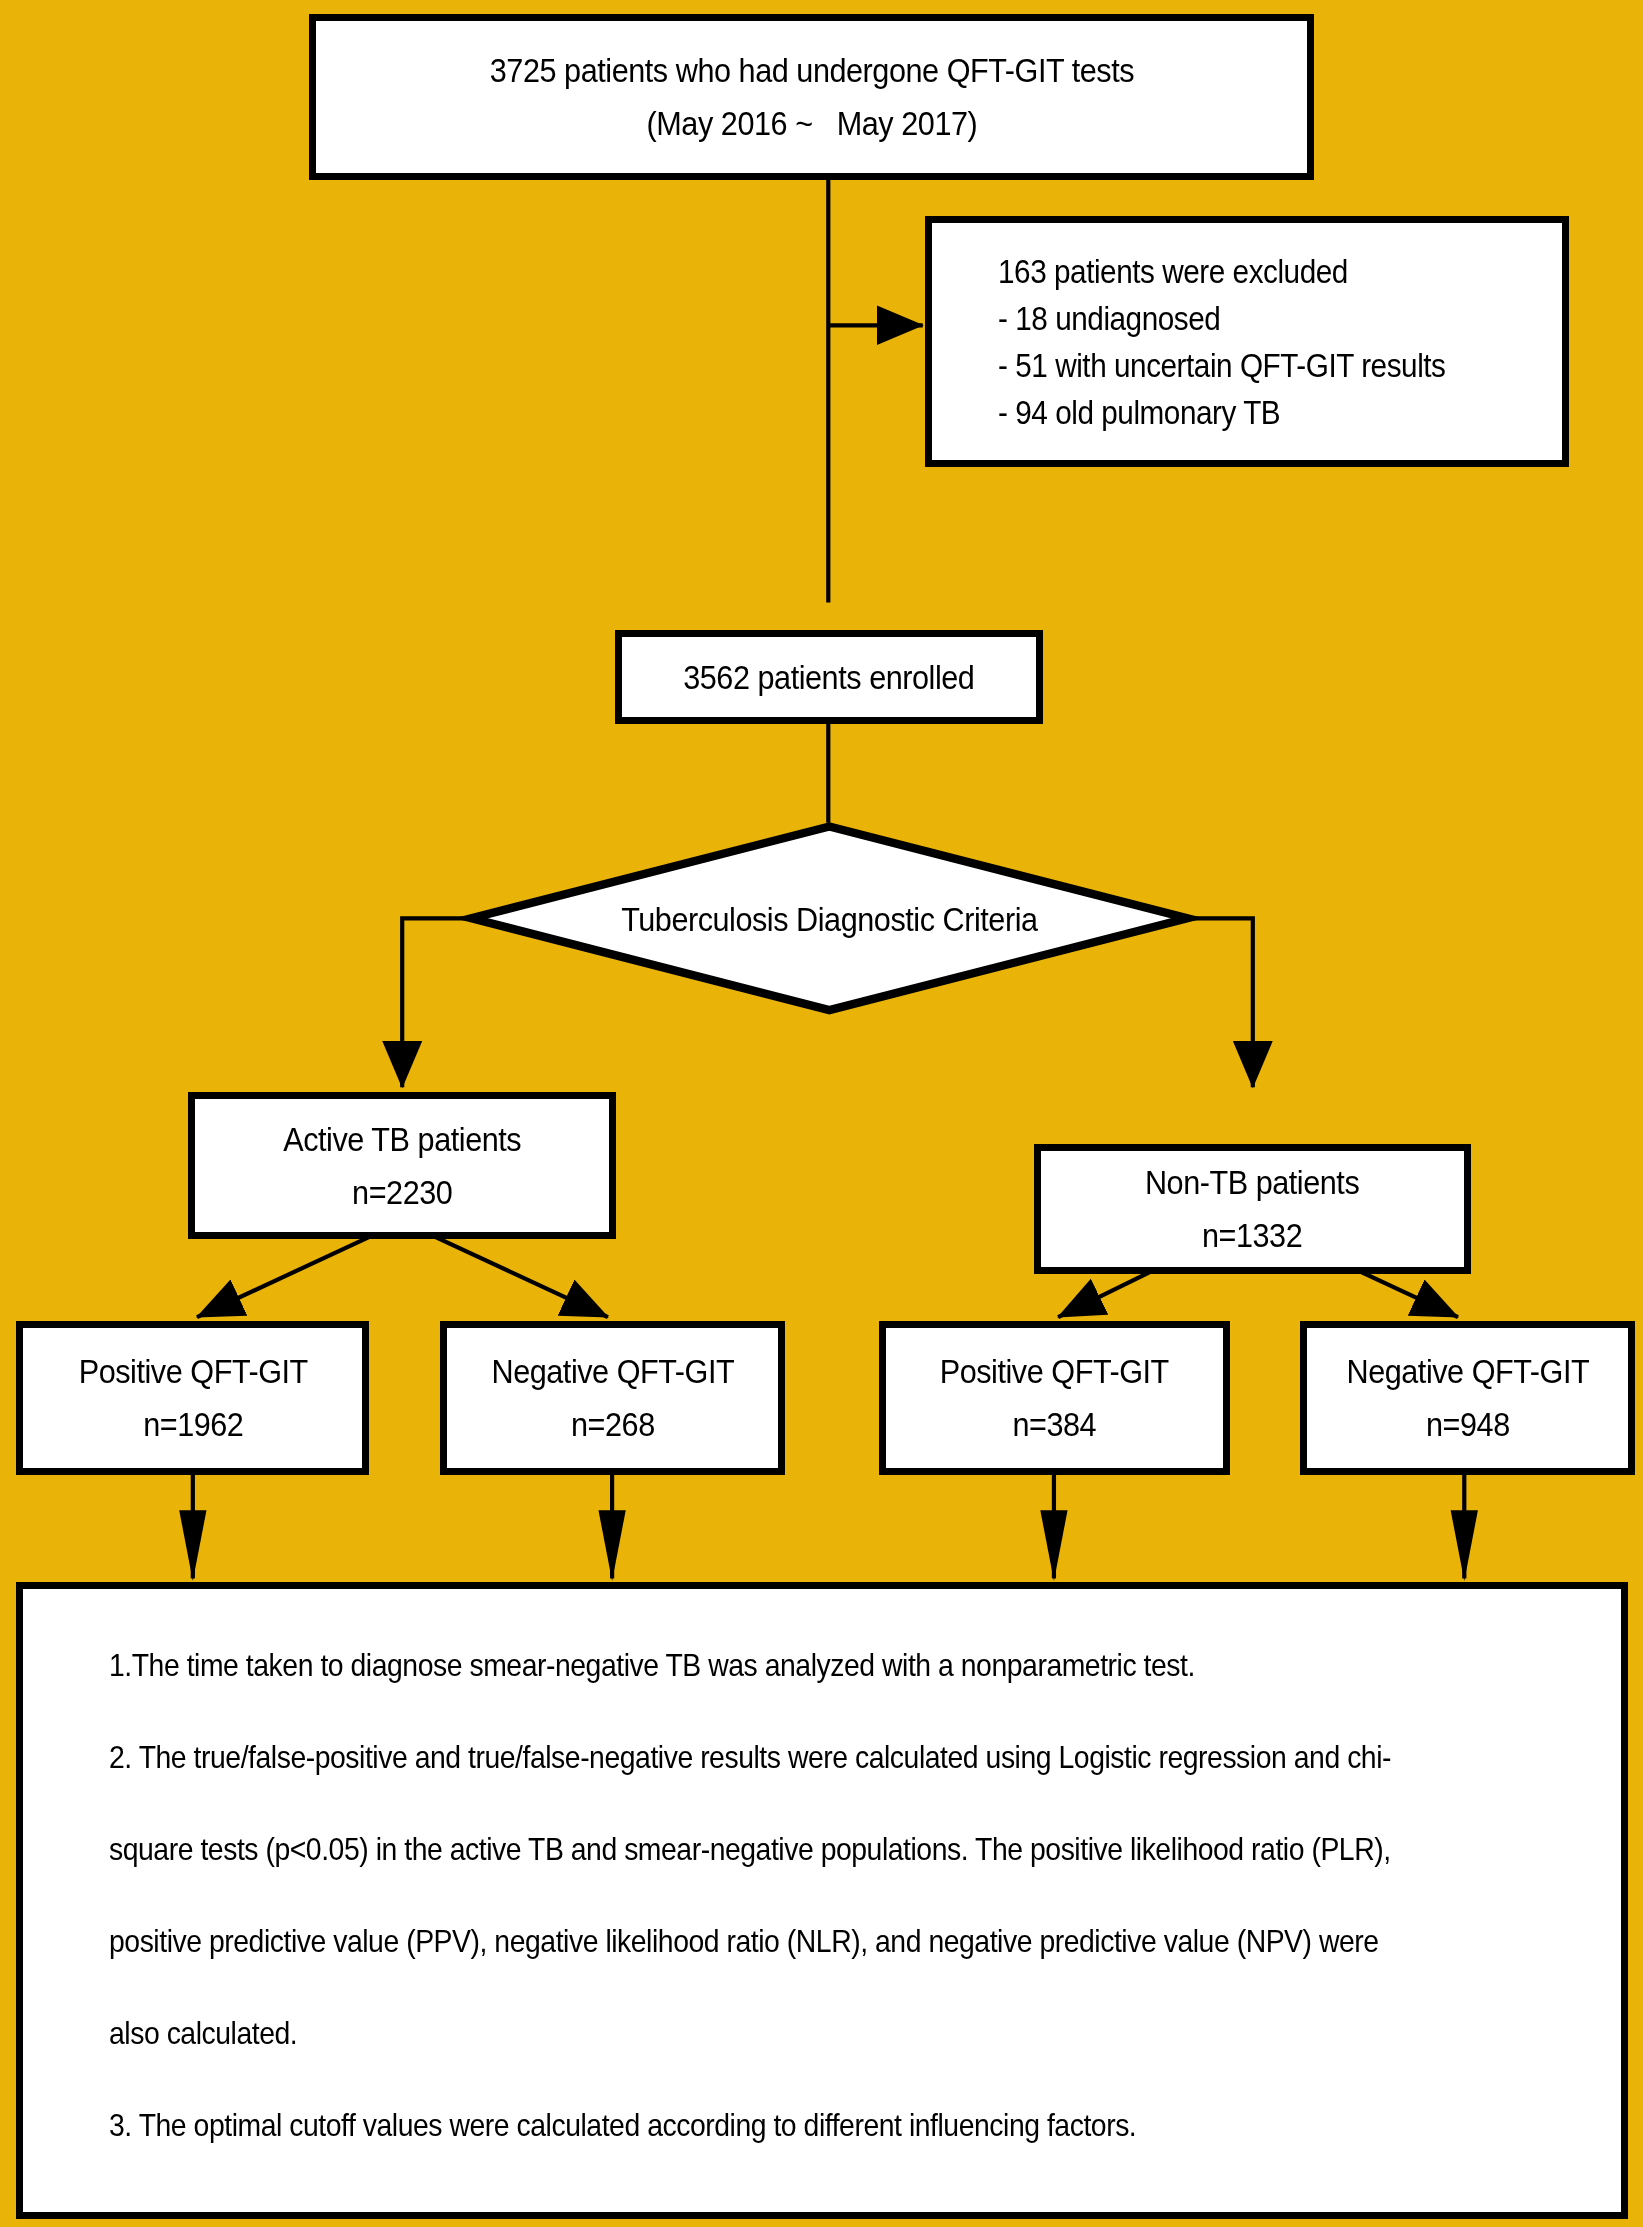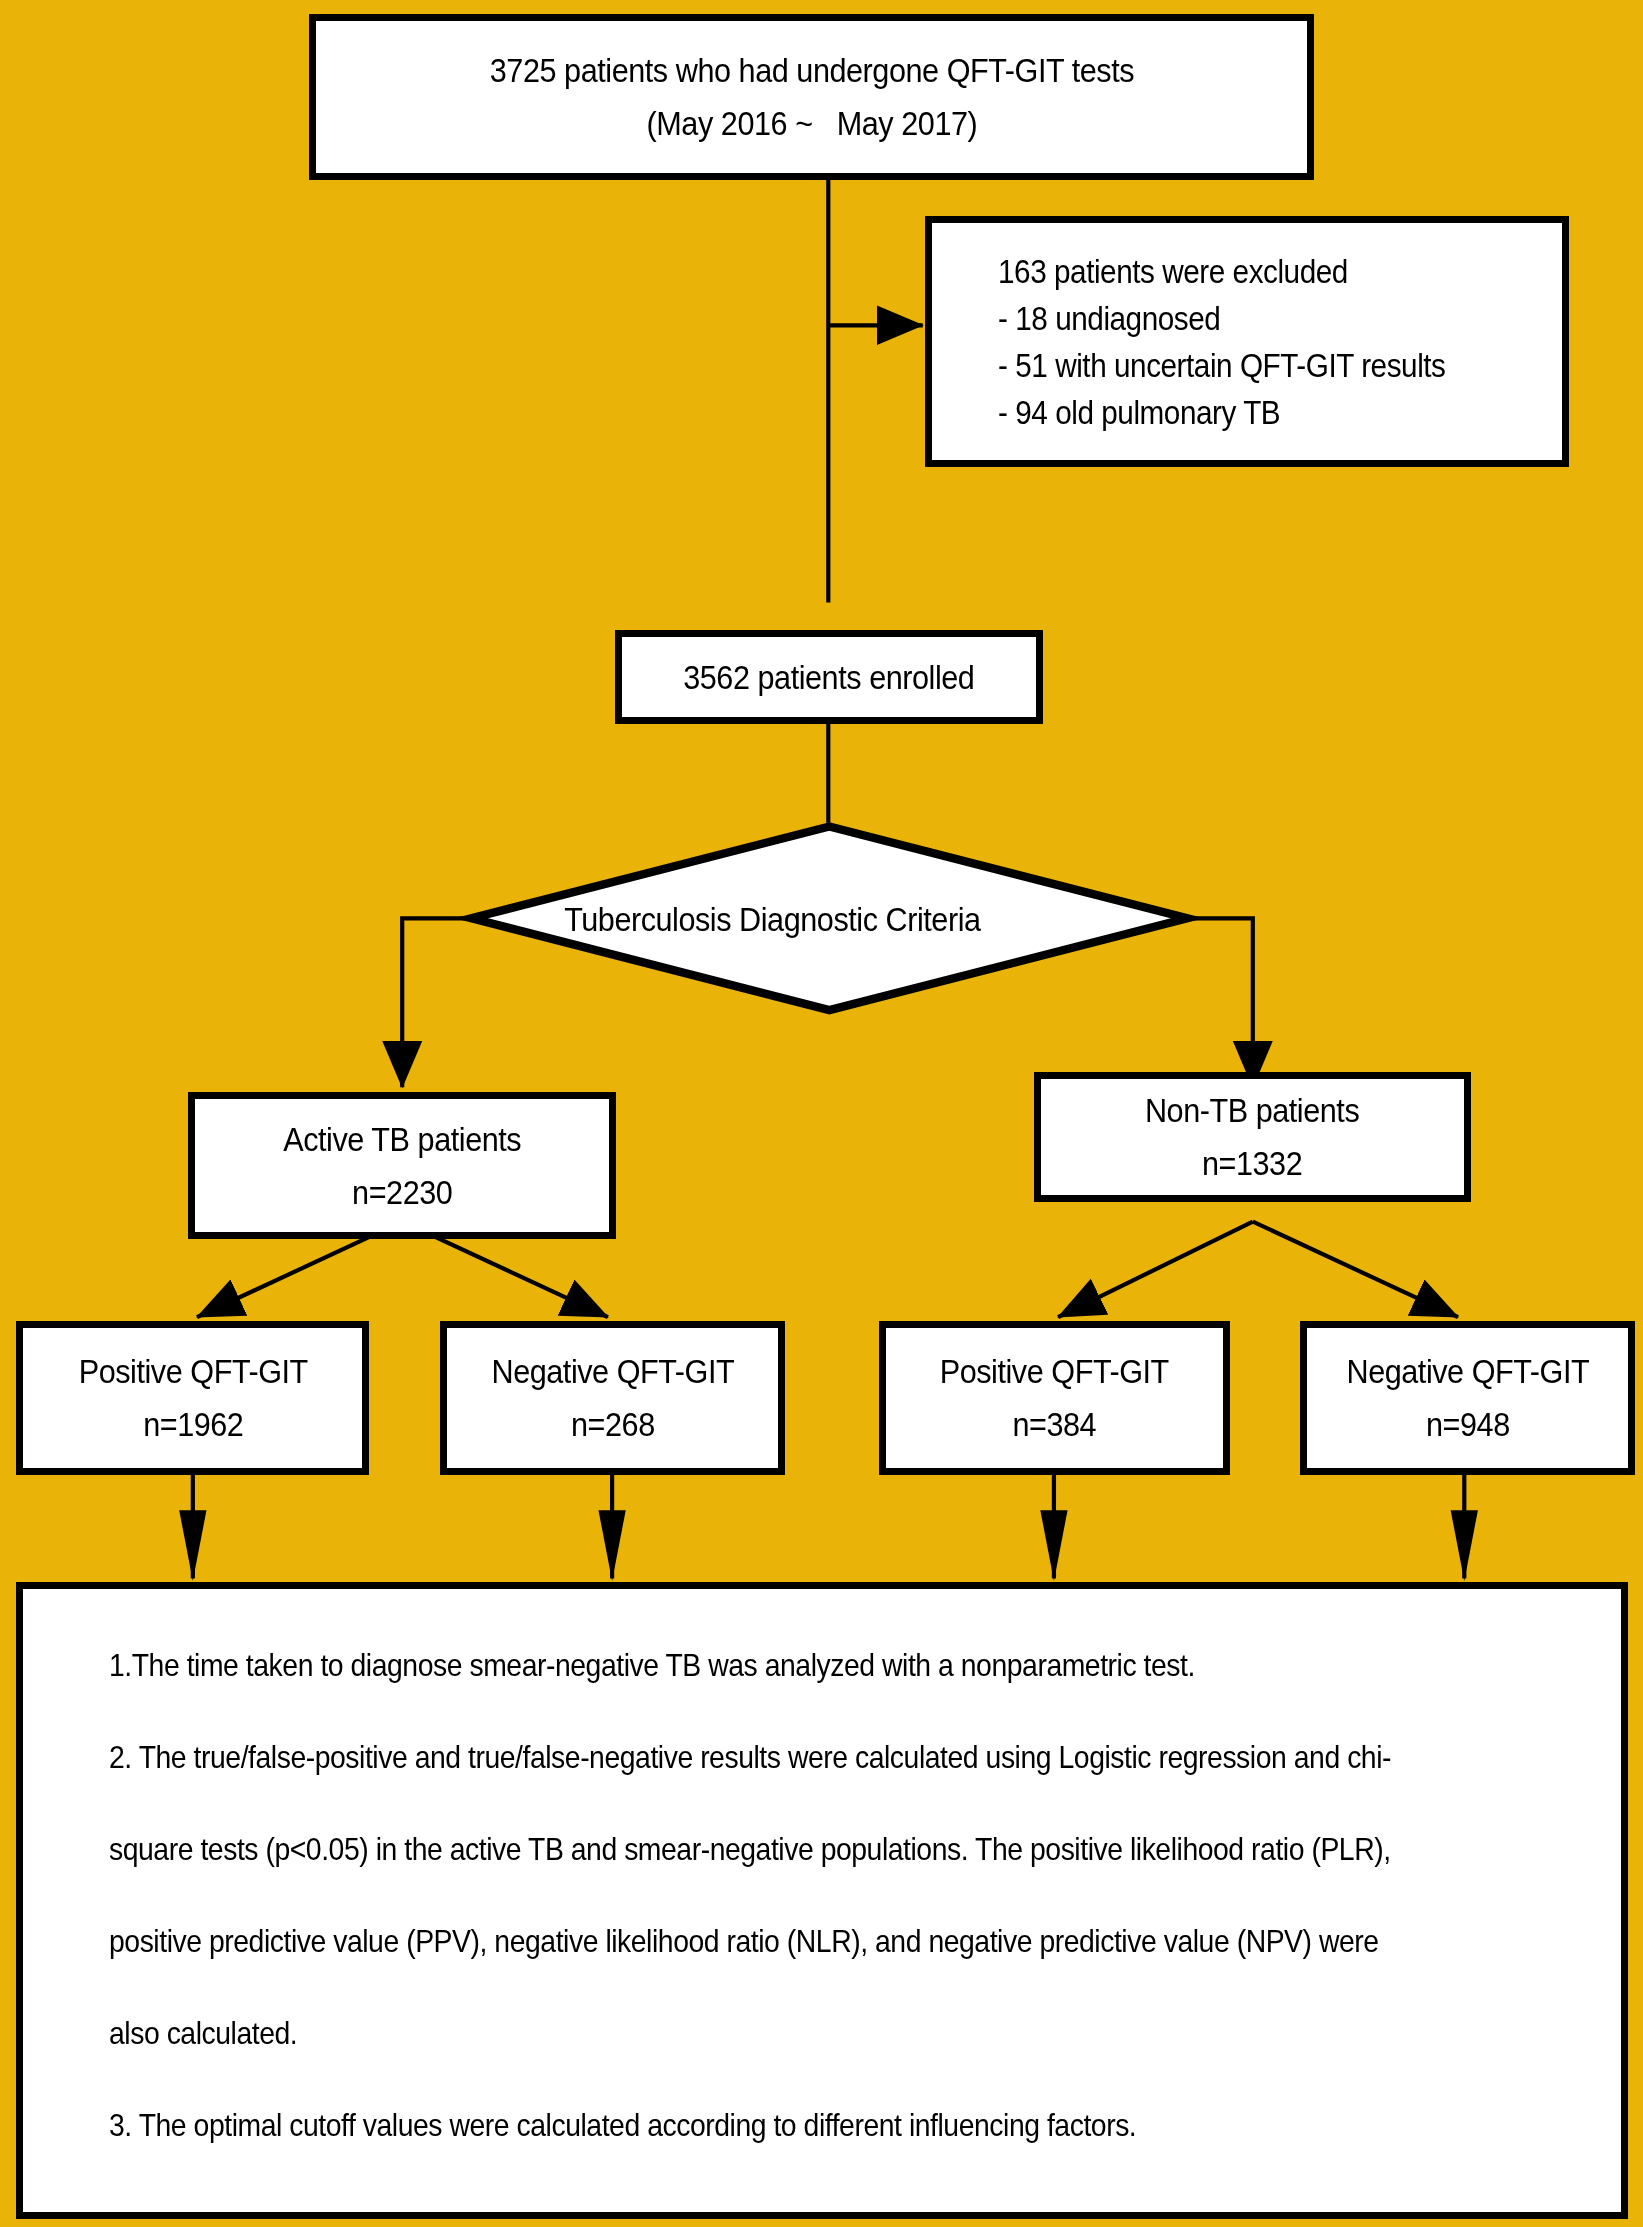--- a/index.html
+++ b/index.html
@@ -50,21 +50,21 @@
   .note-ln {
     font-size: 31.5px;
     line-height: 92px;
     letter-spacing: -0.5px;
     white-space: pre;
   }
   .diamond-label {
     position: absolute;
     display: flex;
     align-items: center;
-    justify-content: flex-start;
+    justify-content: center;
   }
 </style>
 </head>
 <body>
 
 <div id="canvas">
 
   <svg id="connectors" viewBox="0 0 3132 4244" xmlns="http://www.w3.org/2000/svg">
     <defs>
       <marker id="ah" markerUnits="userSpaceOnUse" markerWidth="96" markerHeight="80" refX="88" refY="38" orient="auto">
@@ -125,21 +125,21 @@
     </div>
   </div>
 
   <div class="box" style="left:188px; top:1092px; width:428px; height:147px;">
     <div class="txtwrap">
       <div class="ln">Active TB patients</div>
       <div class="ln">n=2230</div>
     </div>
   </div>
 
-  <div class="box" style="left:1034px; top:1072px; width:437px; height:130px;">
+  <div class="box" style="left:1034px; top:1144px; width:437px; height:130px;">
     <div class="txtwrap">
       <div class="ln">Non-TB patients</div>
       <div class="ln">n=1332</div>
     </div>
   </div>
 
   <div class="box" style="left:16.3px; top:1321px; width:353px; height:154px;">
     <div class="txtwrap">
       <div class="ln">Positive QFT-GIT</div>
       <div class="ln">n=1962</div>

